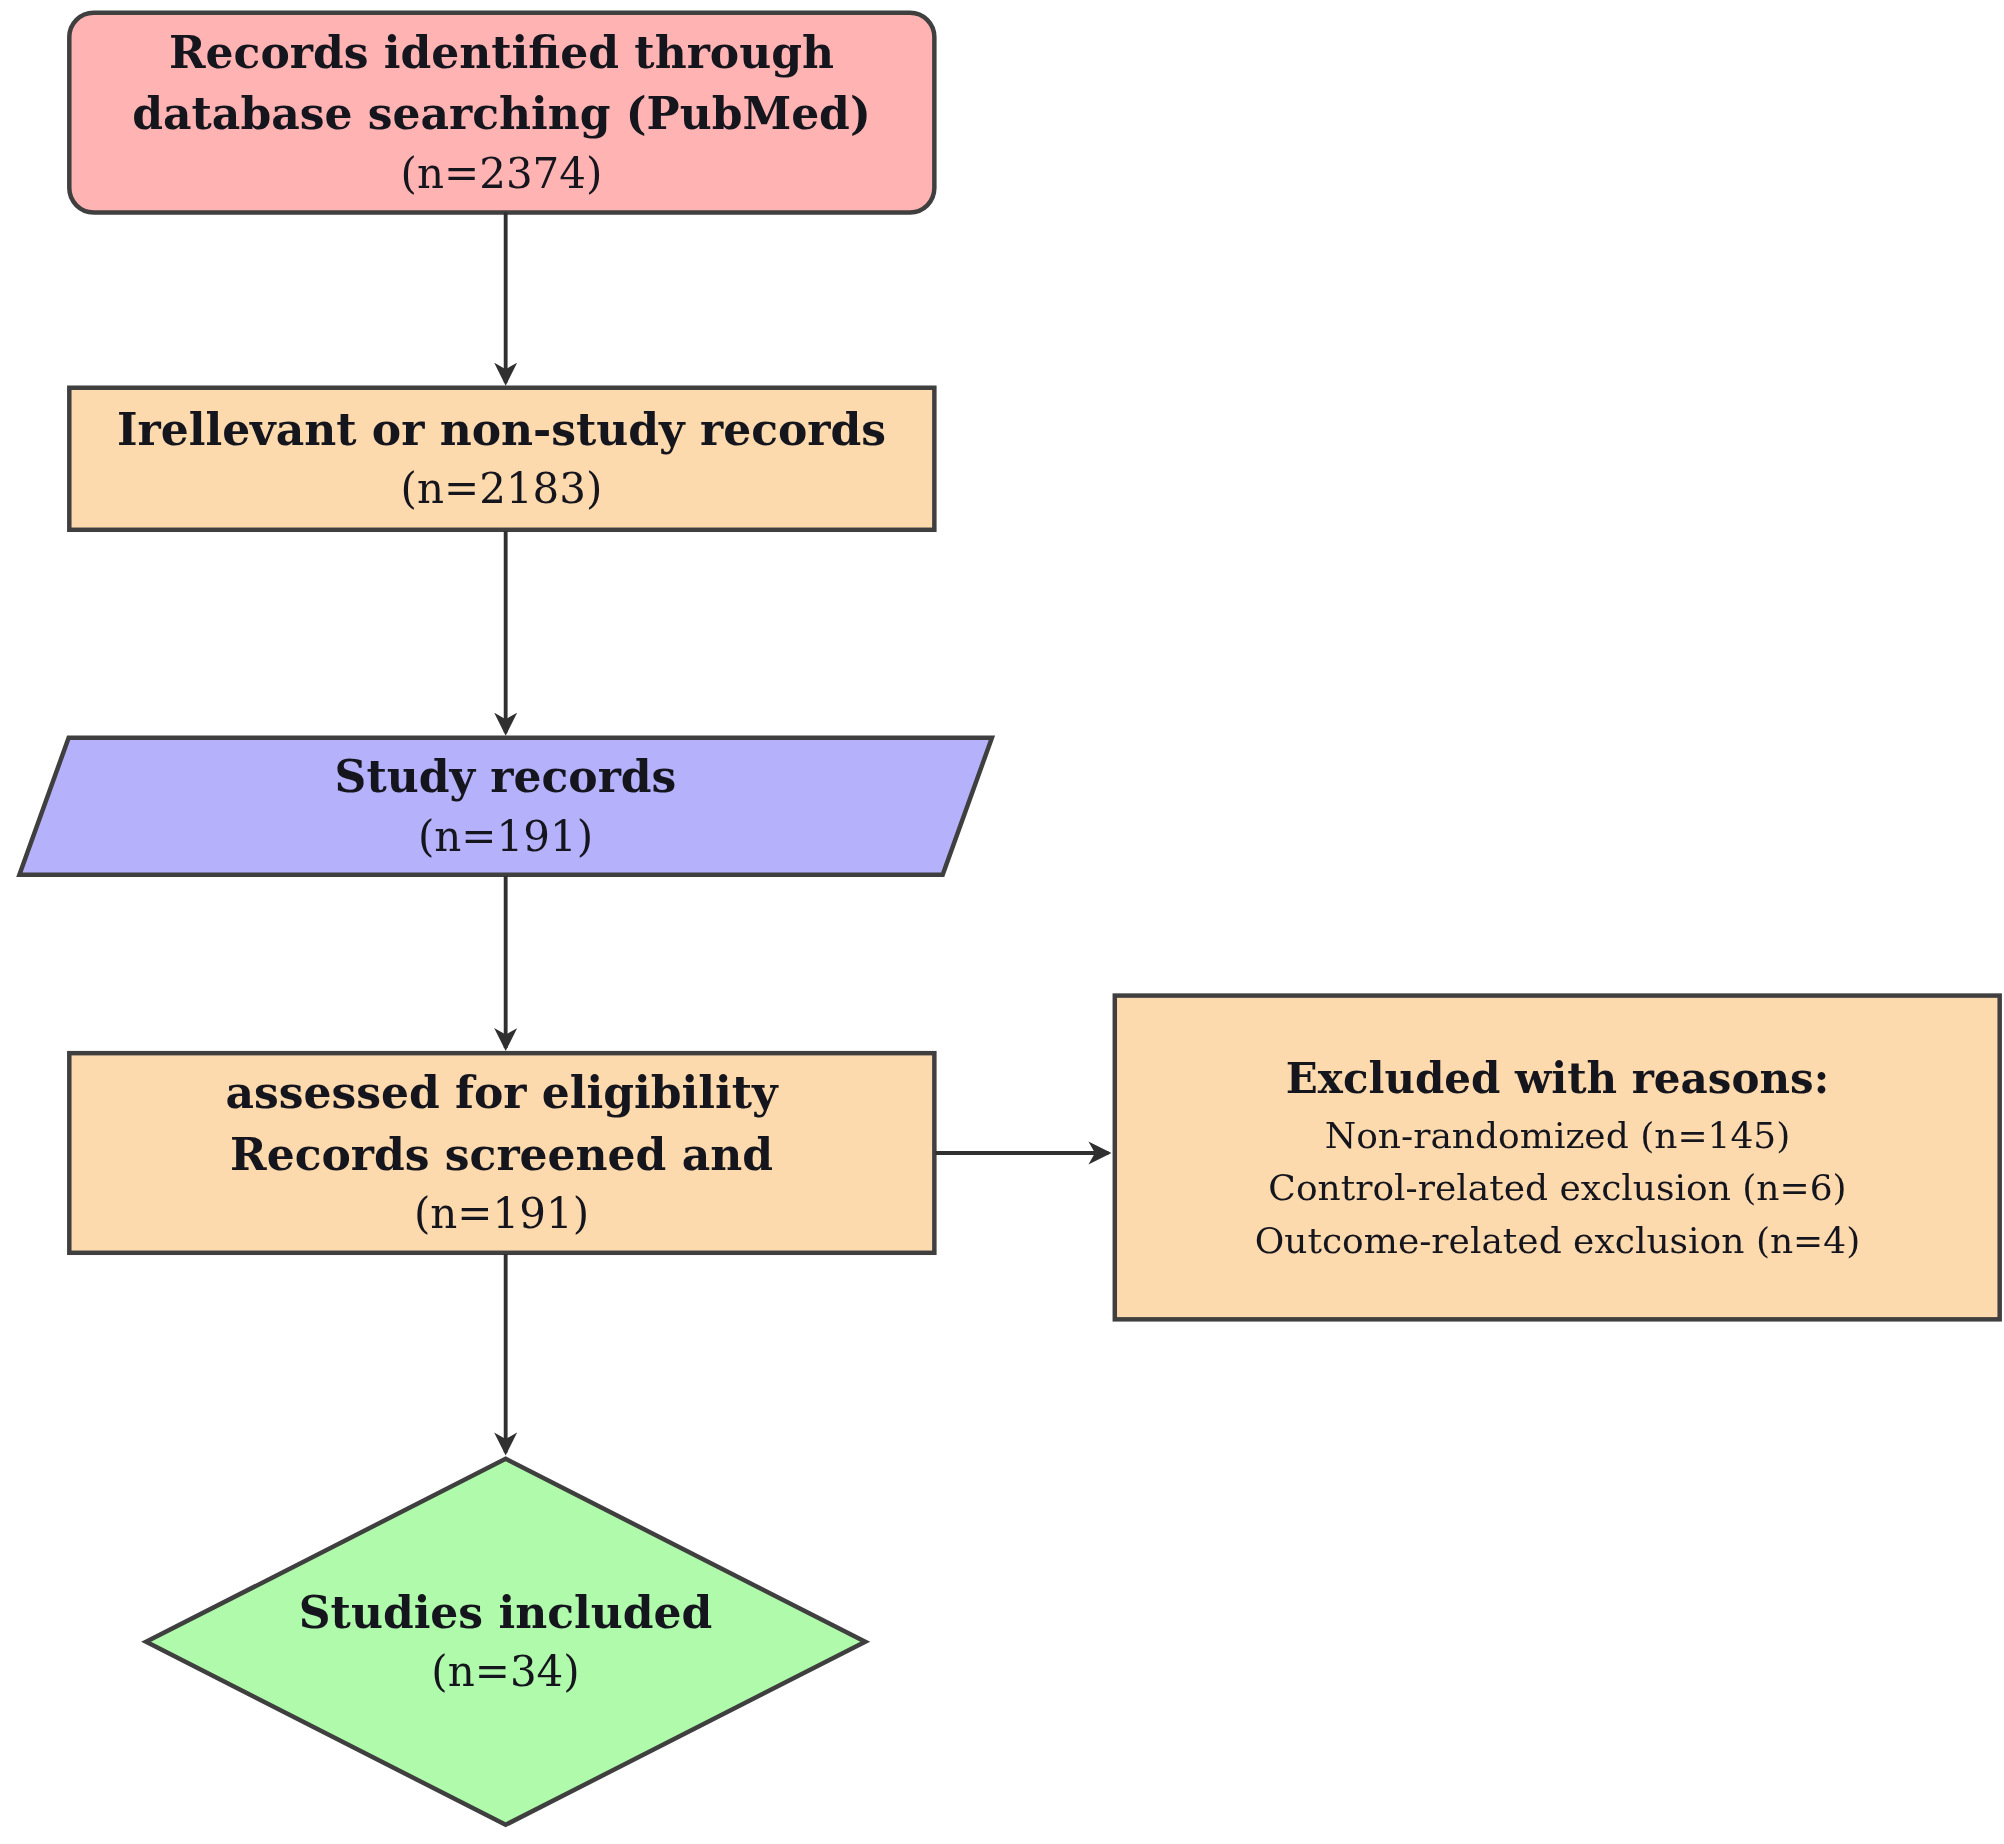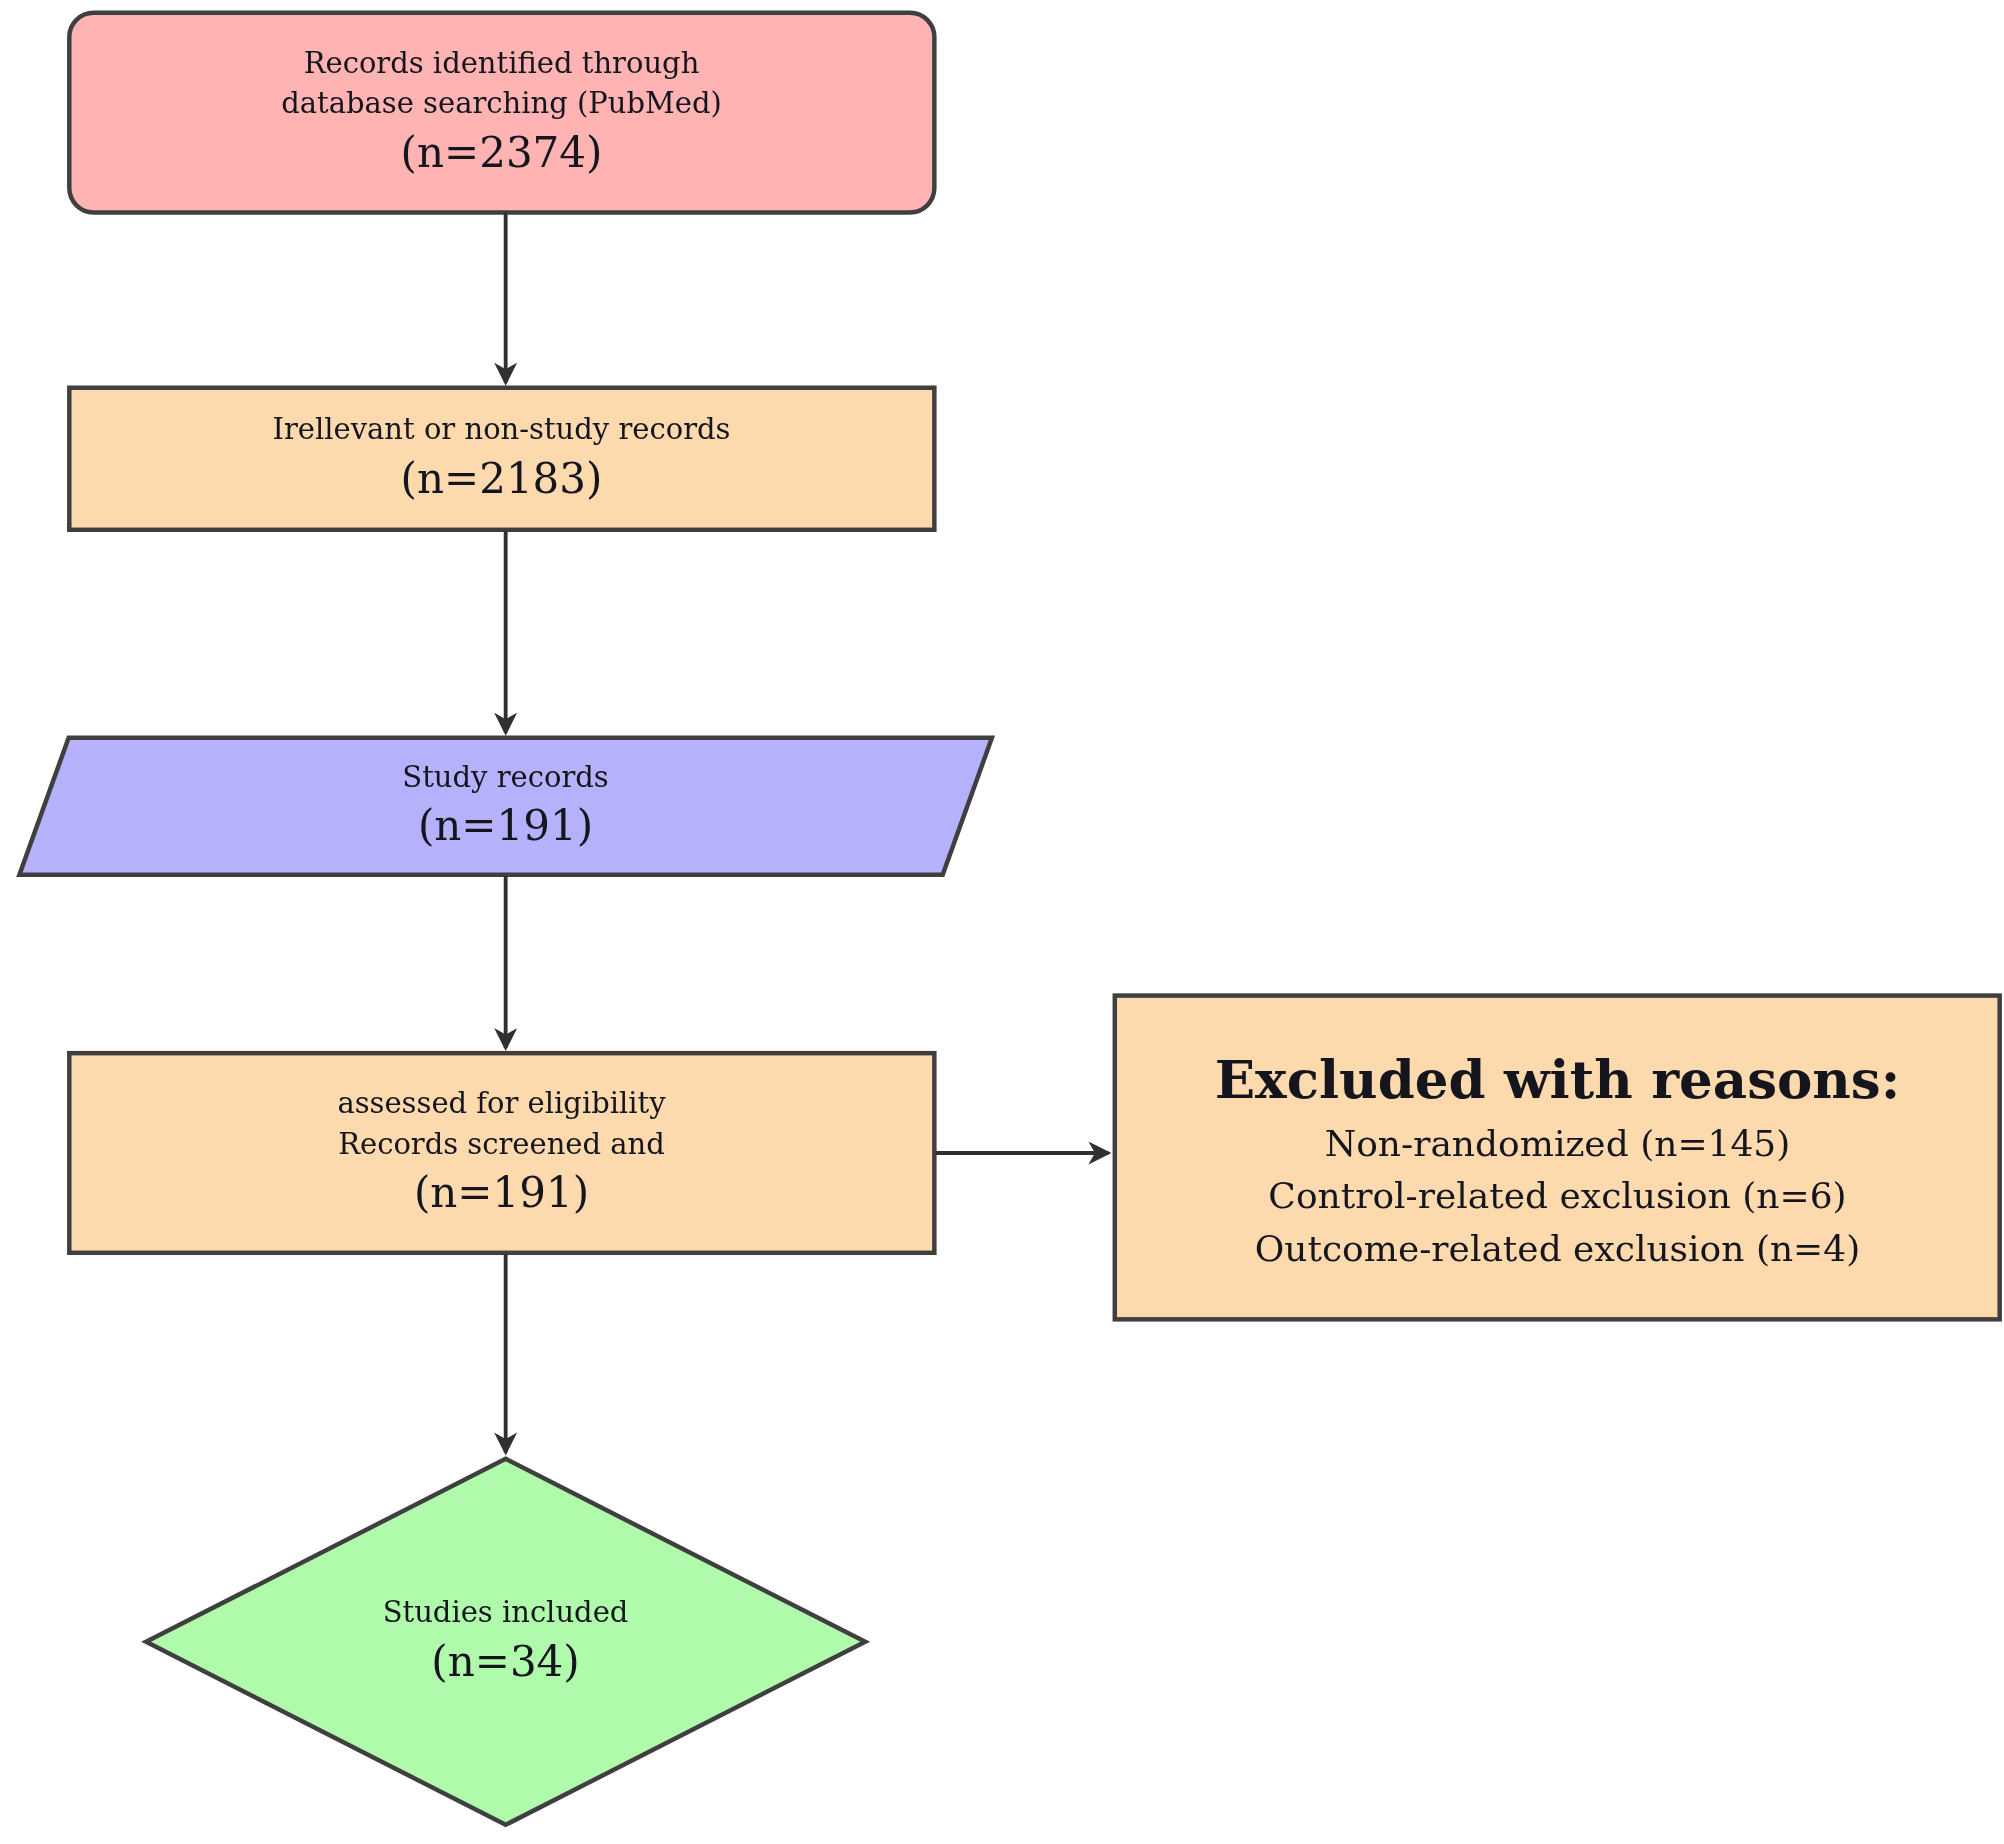--- a/index.html
+++ b/index.html
@@ -16,23 +16,23 @@
   .connector { stroke-width: 6px; fill: none; }
   .label {
     position: absolute;
     display: flex;
     flex-direction: column;
     align-items: center;
     justify-content: center;
     text-align: center;
     color: #15151d;
   }
-  .ln    { font-size: 29px; font-weight: normal;   line-height: 1.40; white-space: nowrap; }
+  .ln    { font-size: 44px; font-weight: bold;   line-height: 1.40; white-space: nowrap; }
   .count { font-size: 42px; font-weight: normal; line-height: 1.40; white-space: nowrap; }
-  .heading { font-size: 53px; font-weight: bold;   line-height: 1.45; white-space: nowrap; }
+  .heading { font-size: 42px; font-weight: bold;   line-height: 1.45; white-space: nowrap; }
   .item    { font-size: 36px; font-weight: normal; line-height: 1.45; white-space: nowrap; text-align: center; }
 </style>
 </head>
 <body>
 
 <div id="canvas">
 
   <svg class="layer" width="2005" height="1844" viewBox="0 0 3133 2882">
     <defs>
       <marker id="arrowhead" markerWidth="7" markerHeight="7" refX="5.2" refY="3" orient="auto" markerUnits="strokeWidth">

